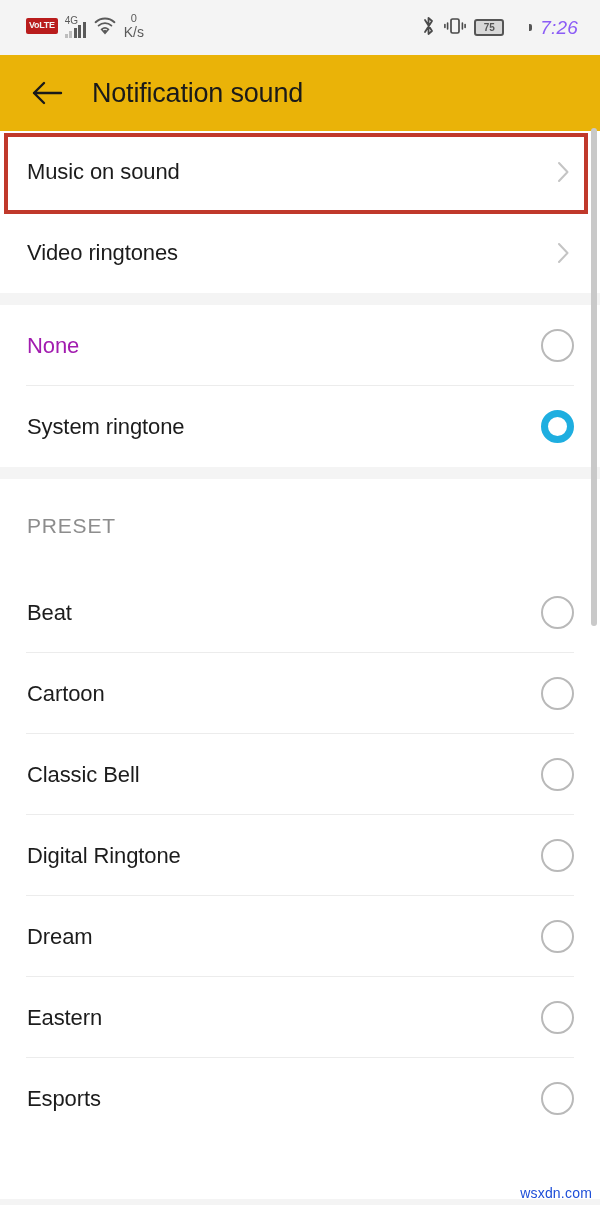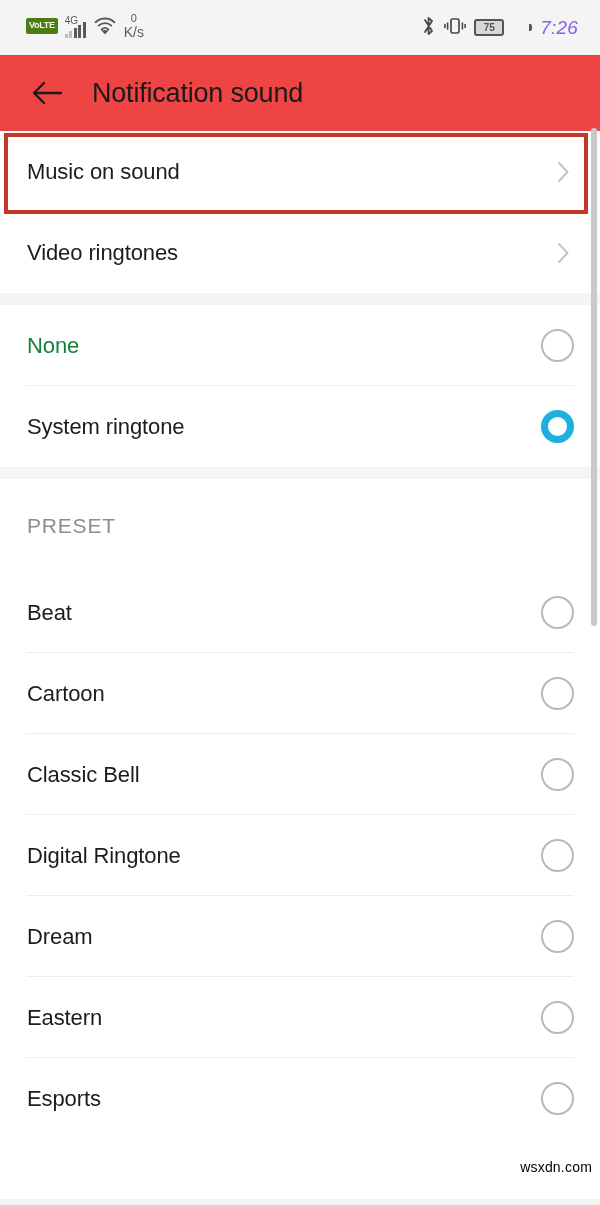--- a/index.html
+++ b/index.html
@@ -36,21 +36,21 @@
     gap: 7px;
   }
   .status-right {
     margin-left: auto;
     display: flex;
     align-items: center;
     gap: 8px;
   }
   .volte-badge {
     display: inline-block;
-    background: #4d7c0f;
+    background: #b91c1c;
     color: #f4f4f4;
     font-size: 9px;
     font-weight: bold;
     letter-spacing: -0.3px;
     line-height: 1;
     padding: 3px 3px 4px 3px;
     border-radius: 2px;
     transform: translateY(-1px);
   }
   .sig-group {
@@ -110,21 +110,21 @@
   }
   .batt-cap {
     width: 3px; height: 7px; background: #555;
     border-radius: 0 2px 2px 0; margin-left: 1px;
   }
   .clock { font-size: 19px; color: #8b5cf6; letter-spacing: 0.2px; font-style: italic; }
 
   
   .app-bar {
     height: 76px;
-    background: #ef4444;
+    background: #eab308;
     display: flex;
     align-items: center;
     padding-left: 27px;
   }
   .back-btn {
     width: 40px; height: 40px;
     display: flex; align-items: center; justify-content: center;
     cursor: pointer;
   }
   .app-title {
@@ -149,21 +149,21 @@
     align-items: center;
     padding: 0 26px 0 27px;
     background: #ffffff;
     cursor: pointer;
   }
   .row .label {
     font-size: 22px;
     color: #1c1c1c;
     letter-spacing: -0.1px;
   }
-  .row.muted .label { color: #15803d; }
+  .row.muted .label { color: #a21caf; }
 
   .divider {
     position: absolute;
     left: 26px; right: 26px; bottom: 0;
     height: 1px;
     background: #ececec;
   }
 
   .chev {
     margin-left: auto;
@@ -225,23 +225,23 @@
     width: 6px;
     height: 498px;
     background: #c9c9c9;
     border-radius: 3px;
   }
 
   
   .watermark {
     position: absolute;
     right: 8px;
-    bottom: 30px;
+    bottom: 4px;
     font-size: 14px;
-    color: #000000;
+    color: #1d4ed8;
     letter-spacing: 0.2px;
     z-index: 7;
   }
   .bottom-strip {
     position: absolute;
     left: 0; right: 0; bottom: 0;
     height: 6px;
     background: #f4f4f4;
   }
 </style>

